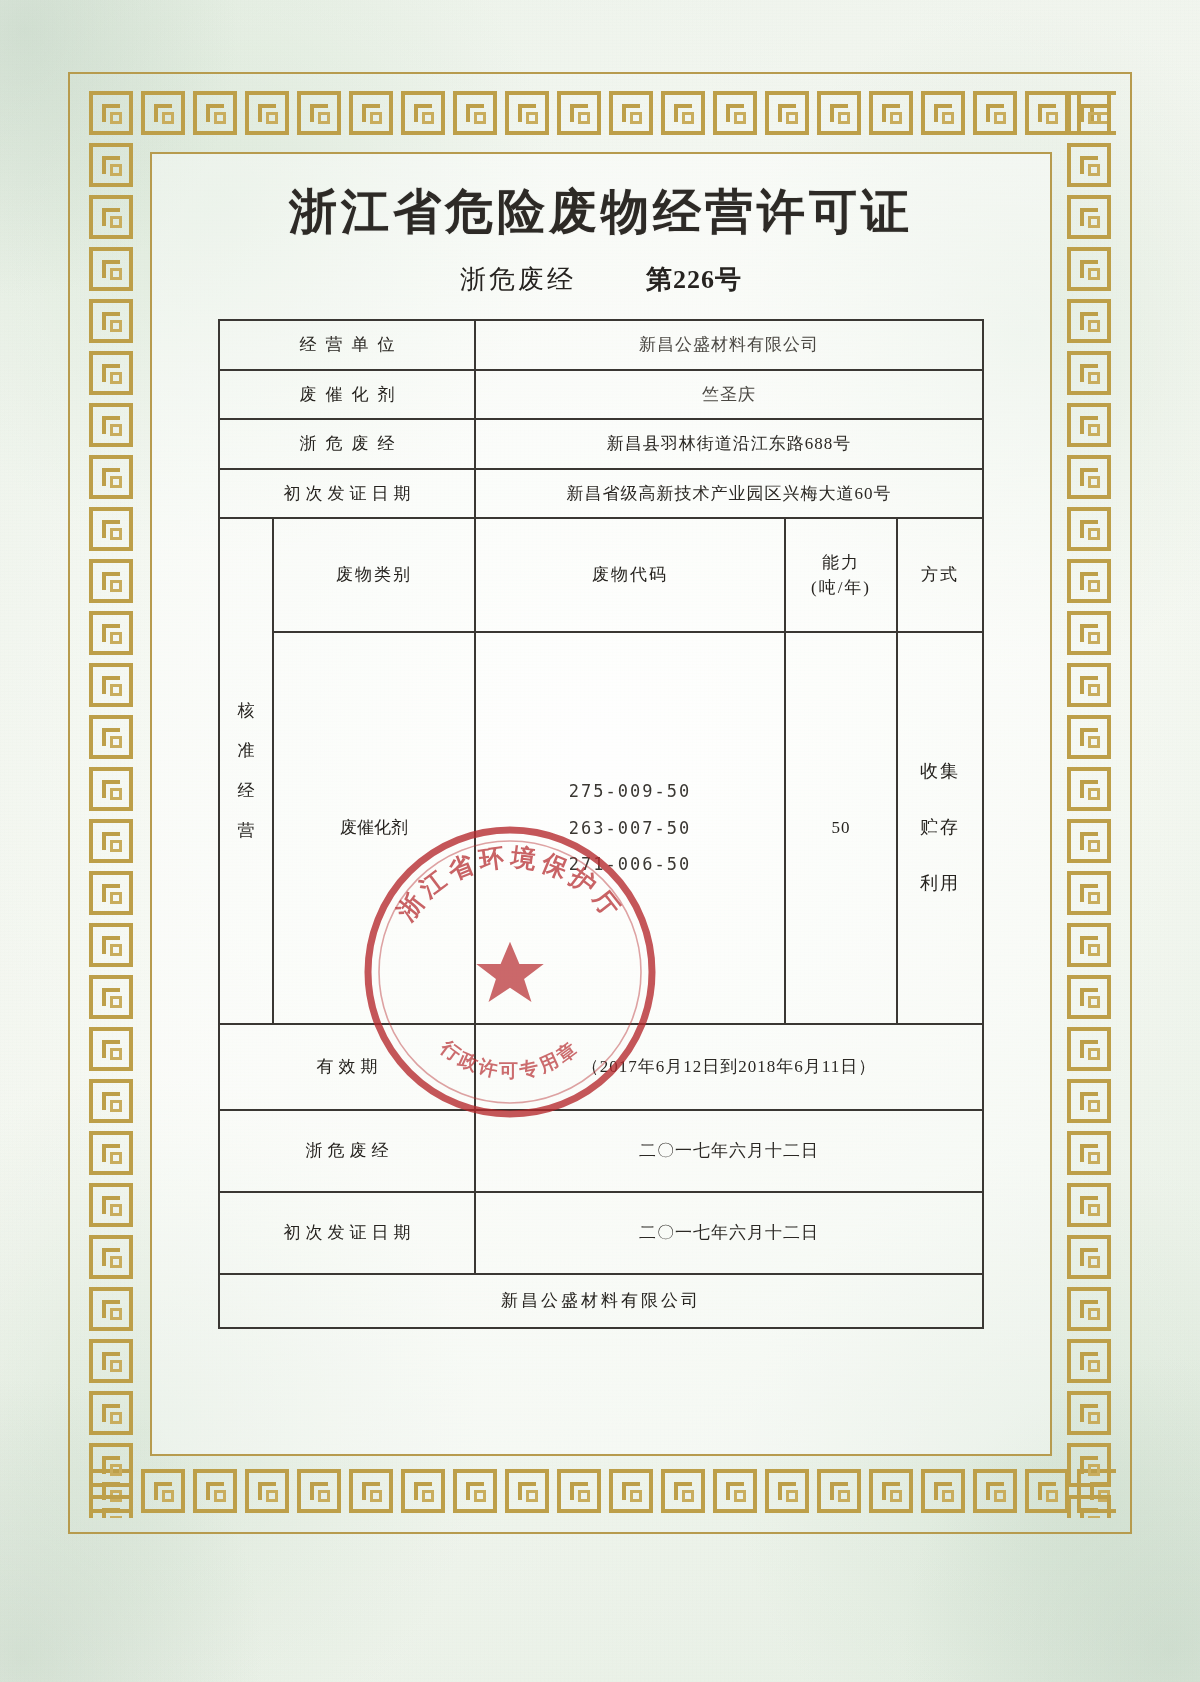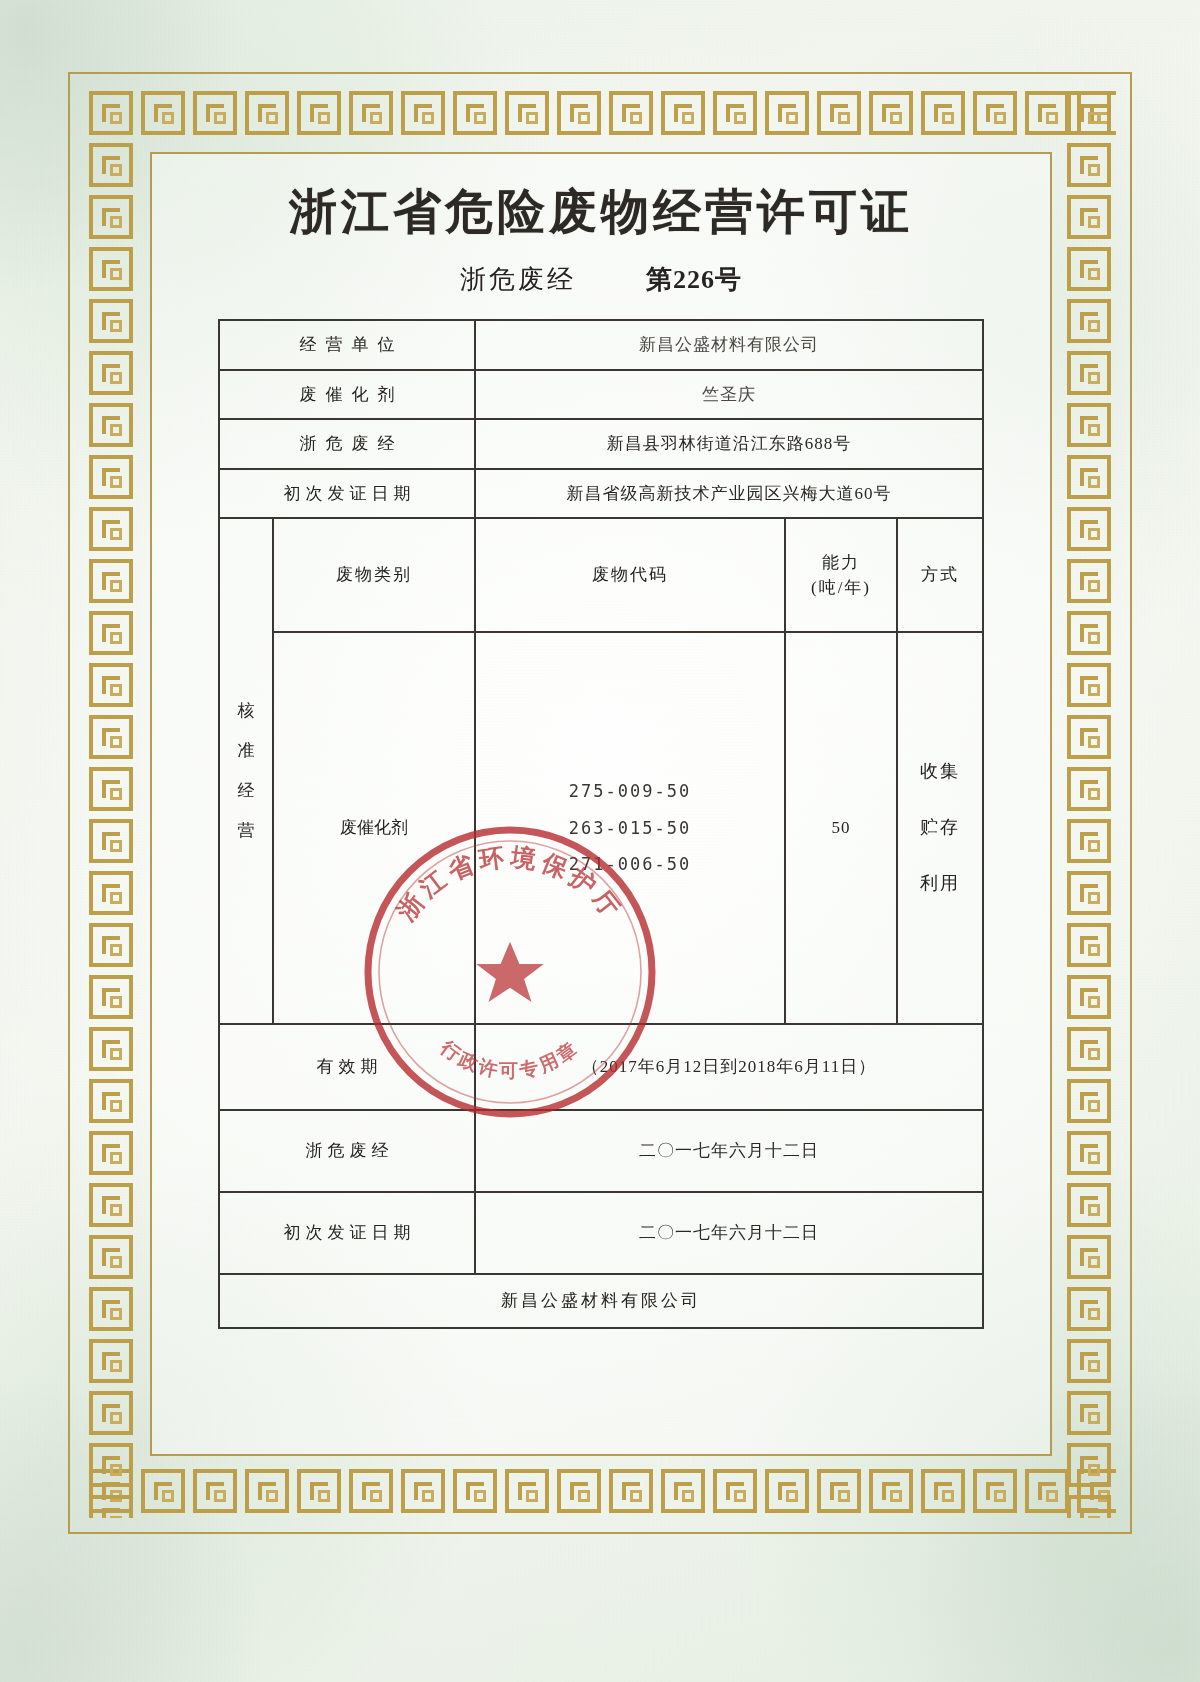--- a/index.html
+++ b/index.html
@@ -408,21 +408,21 @@
             <div>能力</div>
             <div>(吨/年)</div>
           </td>
           <td class="subhead">方式</td>
         </tr>
 
         <tr>
           <td style="height:390px">废催化剂</td>
           <td class="codes">
             <div>275-009-50</div>
-            <div>263-015-50</div>
+            <div>263-007-50</div>
             <div>271-006-50</div>
           </td>
           <td class="cap">50</td>
           <td class="mode">
             <span>收集</span>
             <span>贮存</span>
             <span>利用</span>
           </td>
         </tr>
 

